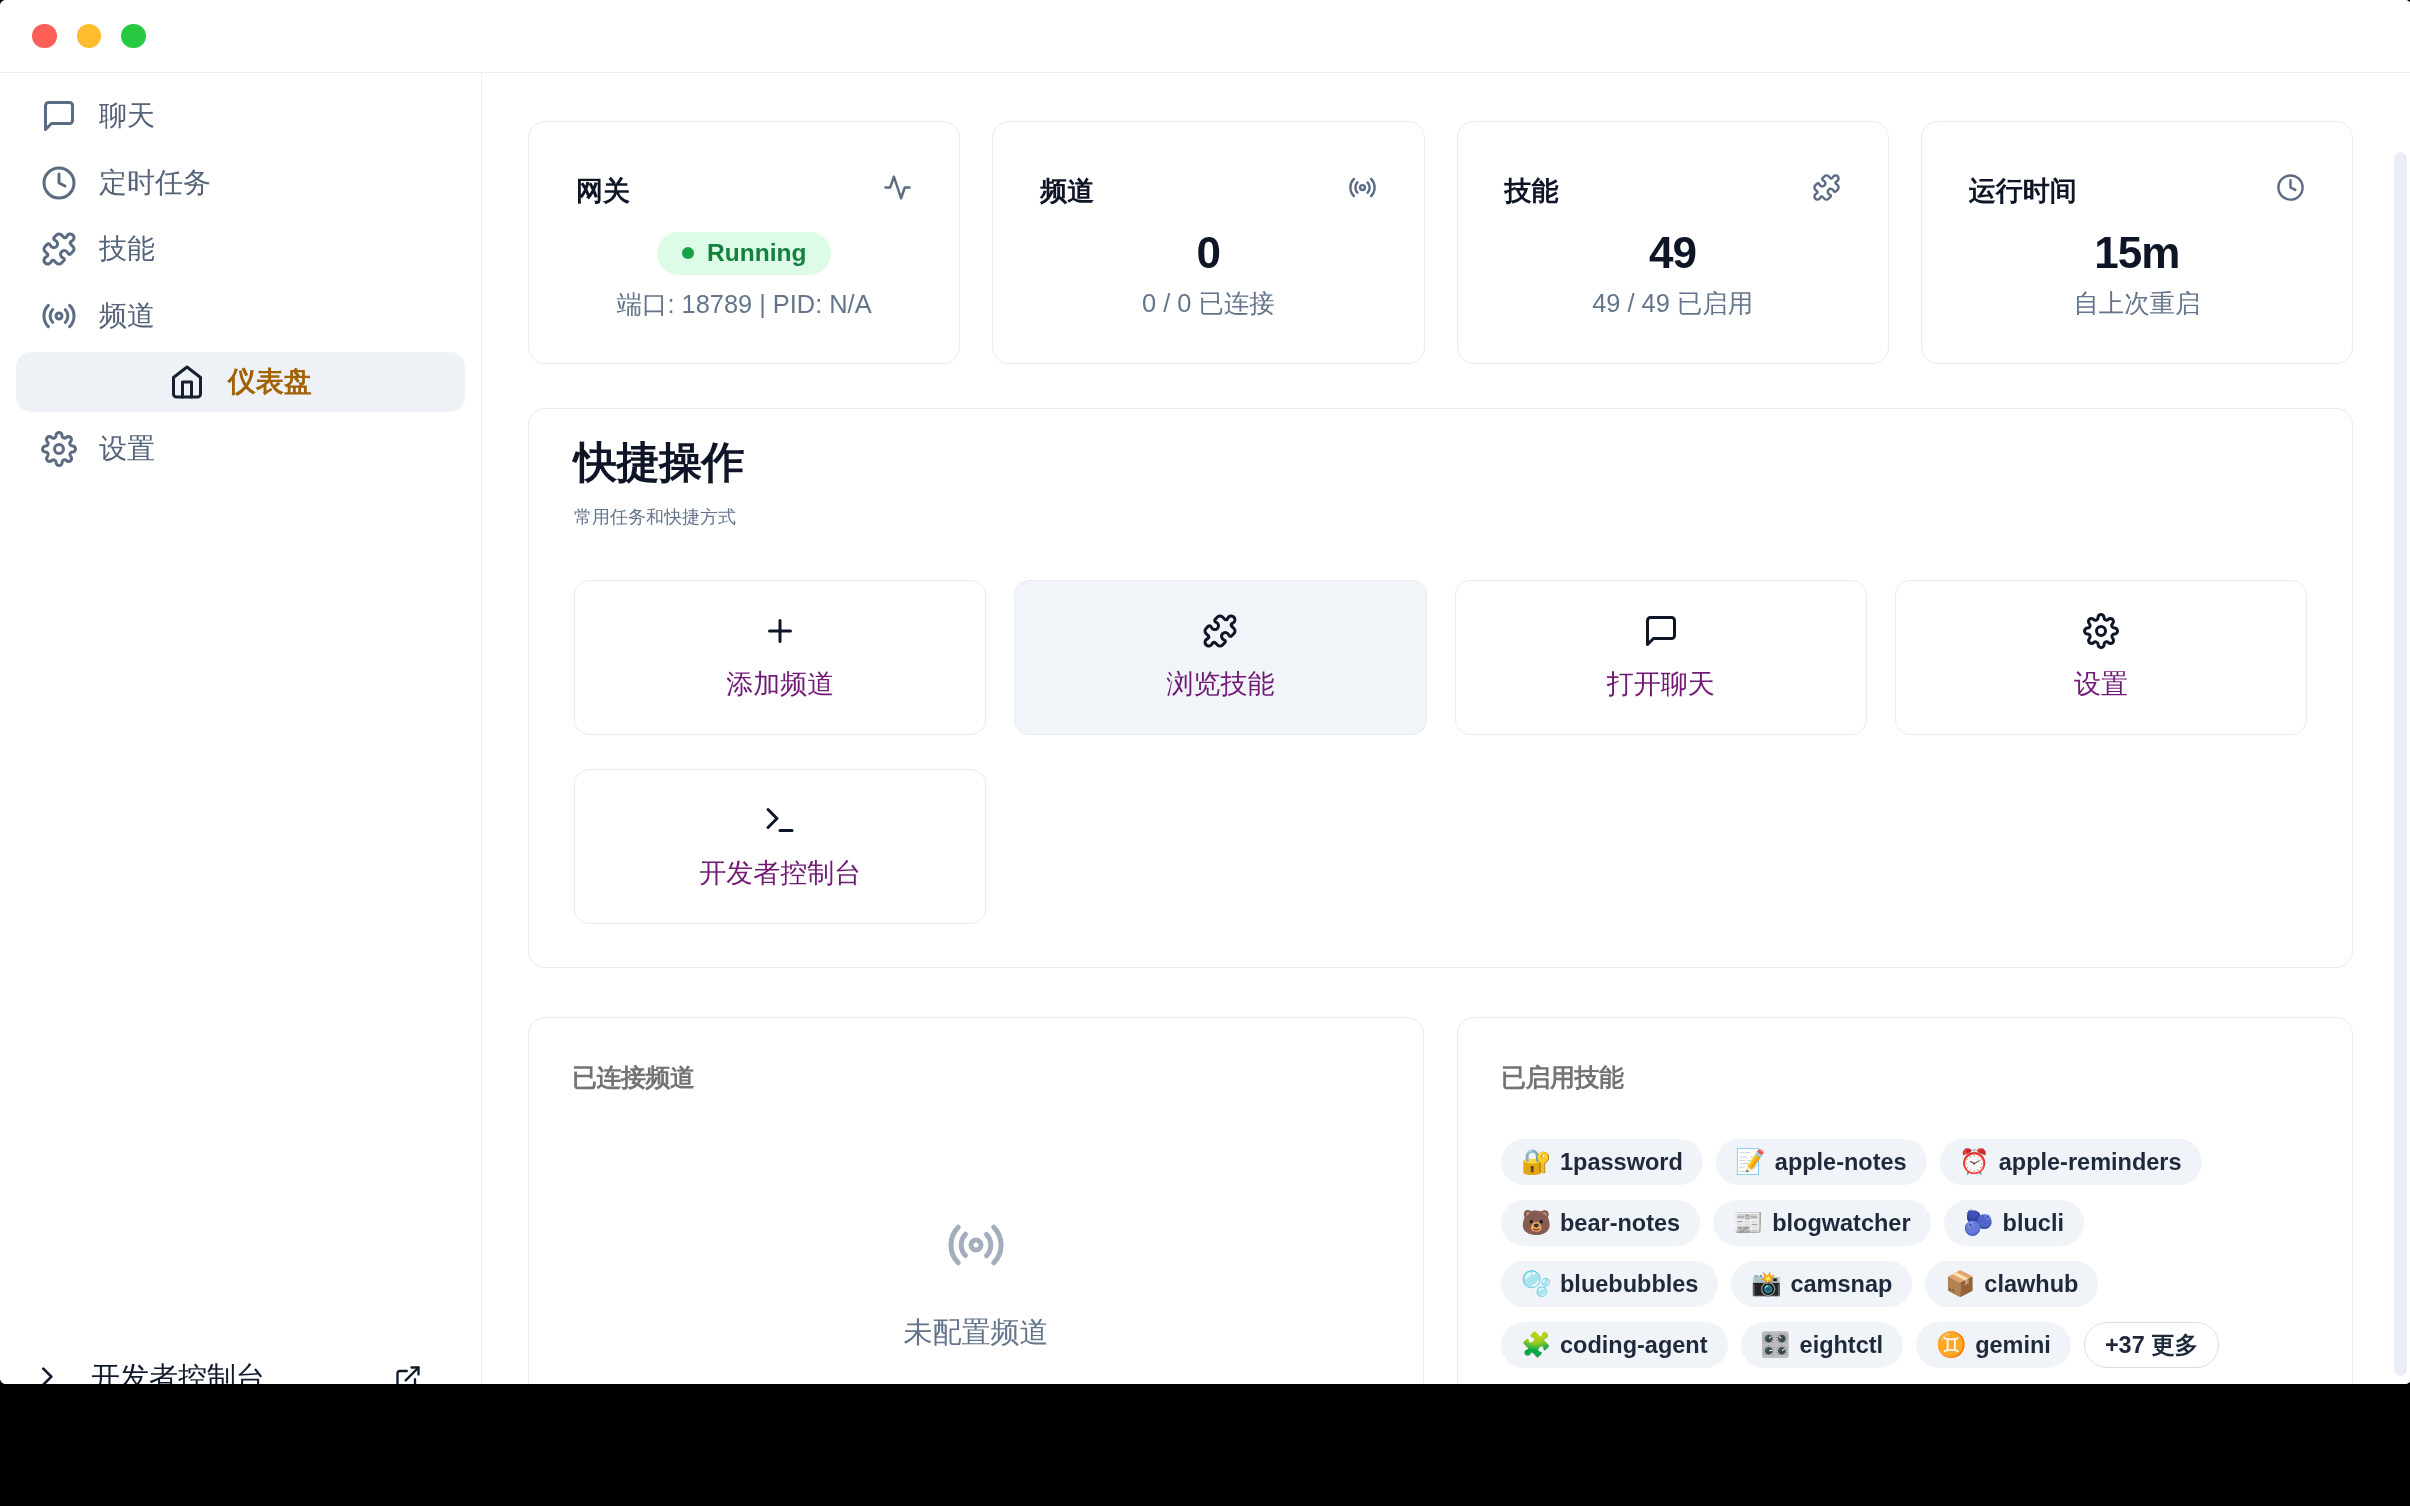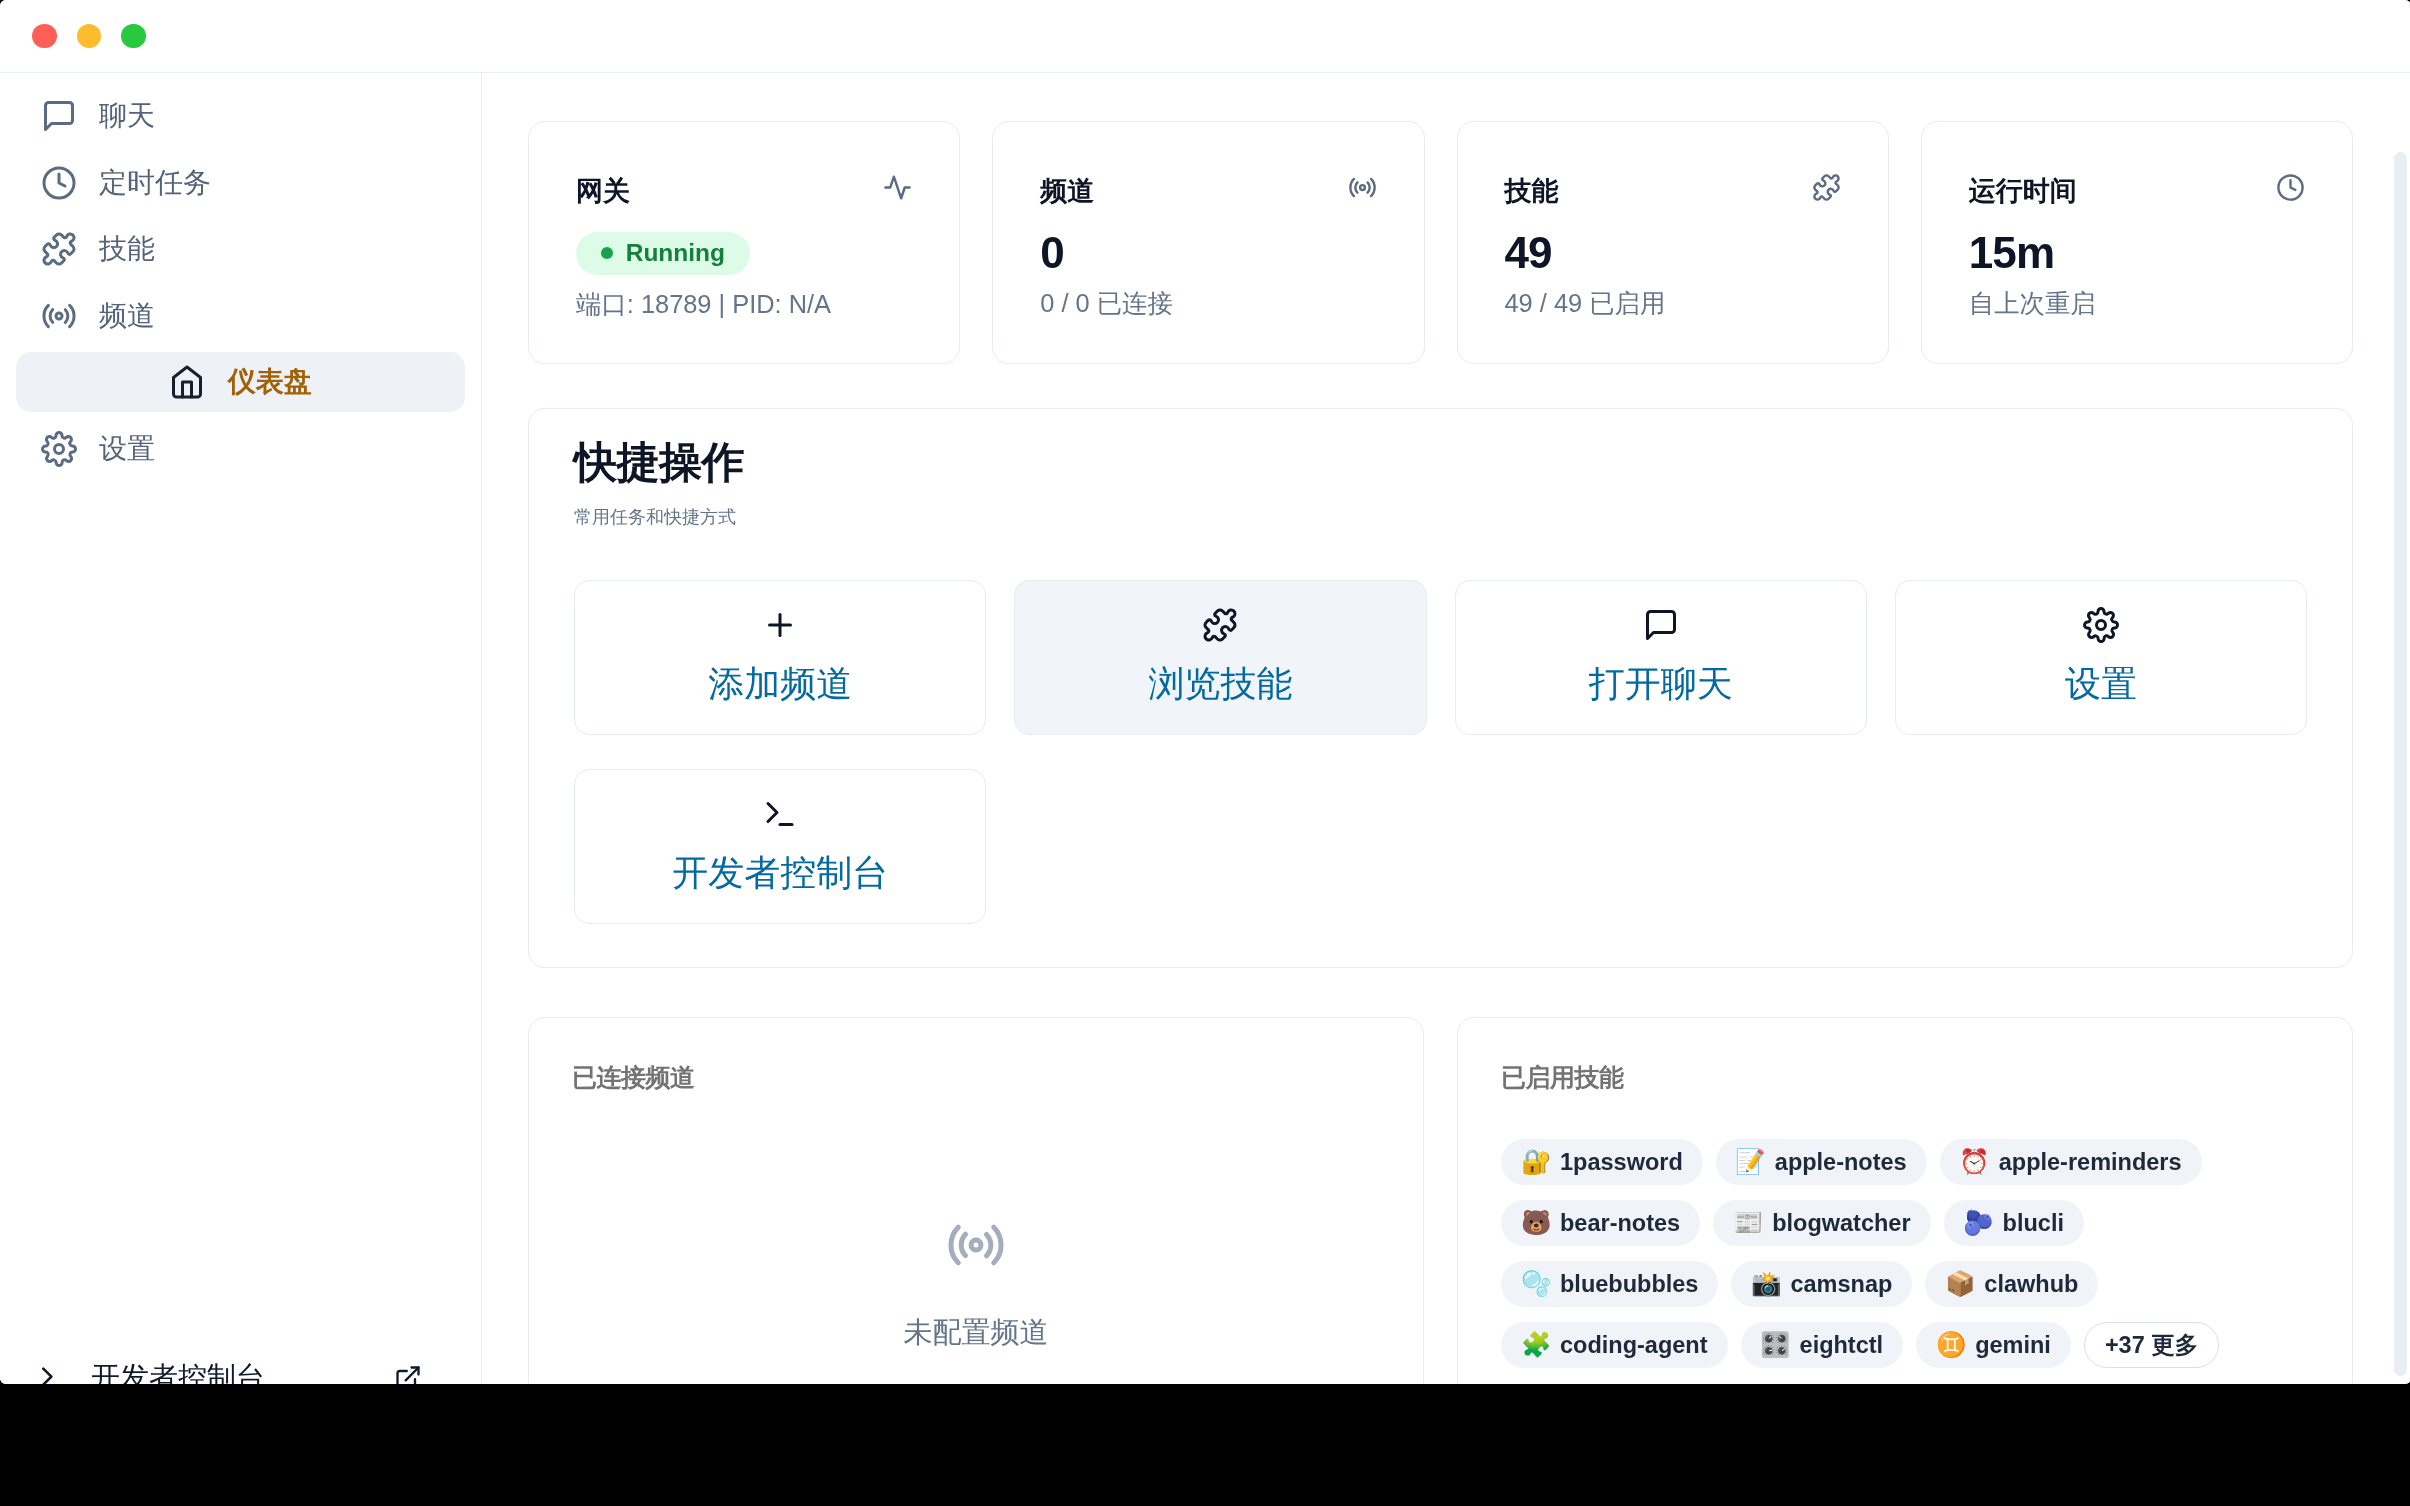--- a/index.html
+++ b/index.html
@@ -44,21 +44,21 @@
   .collapse-btn {
     margin:32px auto 0; width:53px; height:45px; background:none; border:none;
     display:flex; align-items:center; justify-content:center; cursor:pointer; color:#17233a;
   }
   
   .main { flex:1; position:relative; padding:48px 58px 0 46px; overflow:hidden; background:#fff; }
   .card {
     background:#fff; border:1.9px solid #e7ebf2; border-radius:17px;
   }
   .stats-grid { display:grid; grid-template-columns:repeat(4,1fr); gap:32px; }
-  .stat-card { height:243px; padding:51px 47px; }
+  .stat-card { height:243px; padding:51px 47px;text-align:center; }
   .stat-head { display:flex; justify-content:space-between; align-items:flex-start; }
   .stat-title { font-size:27px; font-weight:600; color:#0d1526; }
   .stat-head .icn { color:#5b6b82; }
   .stat-value { margin-top:19px; font-size:44px; font-weight:700; color:#0d1526; letter-spacing:-0.9px; }
   .stat-detail { margin-top:9.4px; font-size:25.4px; color:#64748b; }
   .badge {
     margin-top:22.6px; display:inline-flex; align-items:center; gap:13px;
     background:#dcfce7; border-radius:941px; padding:7.5px 24.5px;
     font-size:24.5px; font-weight:600; color:#15803d;
   }
@@ -68,21 +68,21 @@
   .qa-card { margin-top:44px; padding:25px 45px 43px; }
   .qa-title { font-size:43px; font-weight:700; color:#0d1526; letter-spacing:-0.5px; }
   .qa-subtitle { margin-top:13px; font-size:18px; color:#64748b; }
   .qa-grid { margin-top:51px; display:grid; grid-template-columns:repeat(4,1fr); gap:34px 28px; }
   .qa-btn {
     height:155px; background:#fff; border:1.9px solid #e7ebf2; border-radius:15px;
     display:flex; flex-direction:column; align-items:center; justify-content:center;
     cursor:pointer; gap:17px; font-family:inherit;
   }
   .qa-btn .icn { color:#0d1526; display:flex; }
-  .qa-btn .qa-label { font-size:36px; font-weight:500; color:#0369a1; }
+  .qa-btn .qa-label { font-size:27px; font-weight:500; color:#701a75; }
   .qa-btn.highlighted { background:#f1f5f9; }
   
   .bottom-grid { margin-top:49px; display:grid; grid-template-columns:1fr 1fr; gap:33px; }
   .bottom-card { height:603px; padding:43px 43px; }
   .bottom-title { font-size:25px; font-weight:700; color:#737373; letter-spacing:-0.5px; }
   .empty-state { margin-top:121px; display:flex; flex-direction:column; align-items:center; }
   .empty-state .icn { color:#a3adbd; }
   .empty-text { margin-top:38px; font-size:29px; color:#64748b; }
   .empty-link {
     margin-top:55px; font-size:28px; font-weight:500; color:#2563eb;

